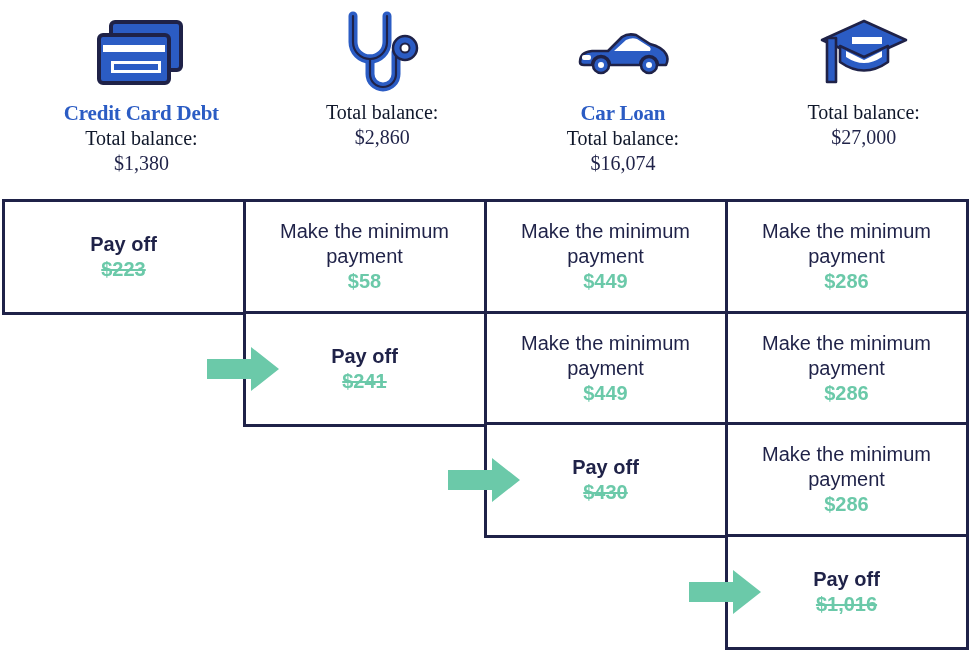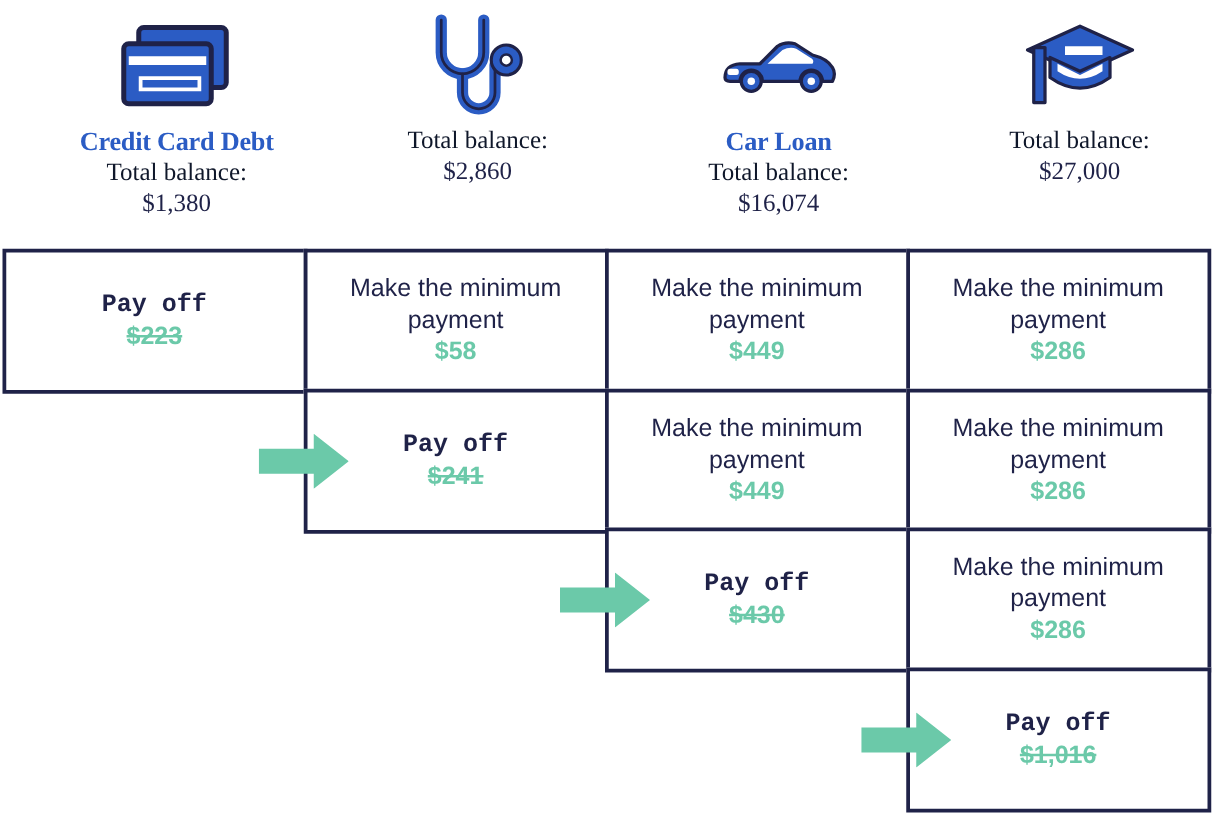--- a/index.html
+++ b/index.html
@@ -90,21 +90,20 @@
     text-align: center;
   }
   .cell-label {
     color: #1F2248;
     font-size: 20px;
     line-height: 25px;
     padding: 0 8px;
   }
   .cell-label.strong {
     font-weight: bold;
-    font-family: Liberation Mono, monospace;
   }
   .cell-amount {
     color: #6BC9A9;
     font-size: 20px;
     font-weight: bold;
     line-height: 25px;
   }
   .cell-amount.struck {
     text-decoration: line-through;
     text-decoration-thickness: 2px;

